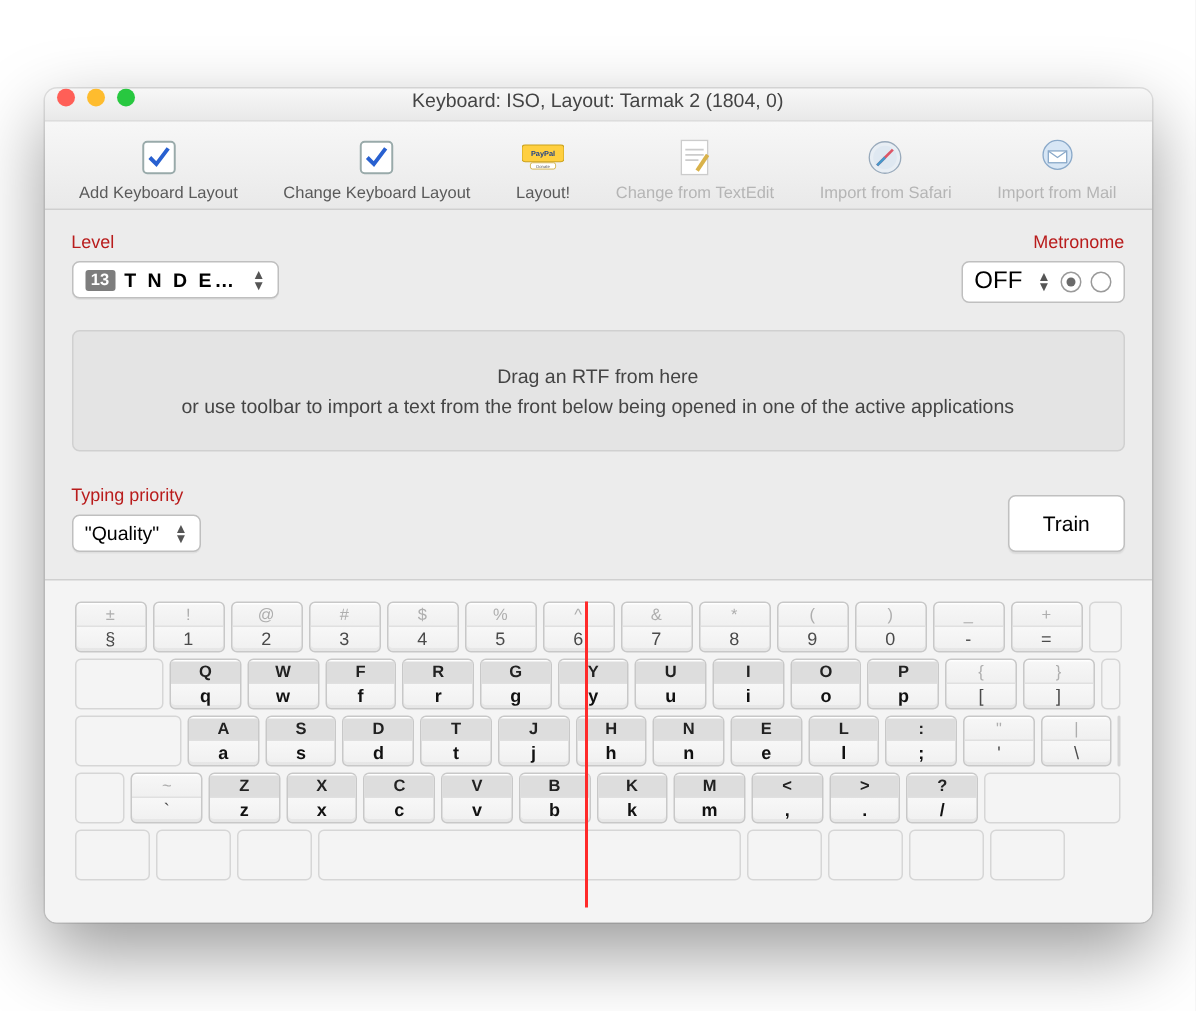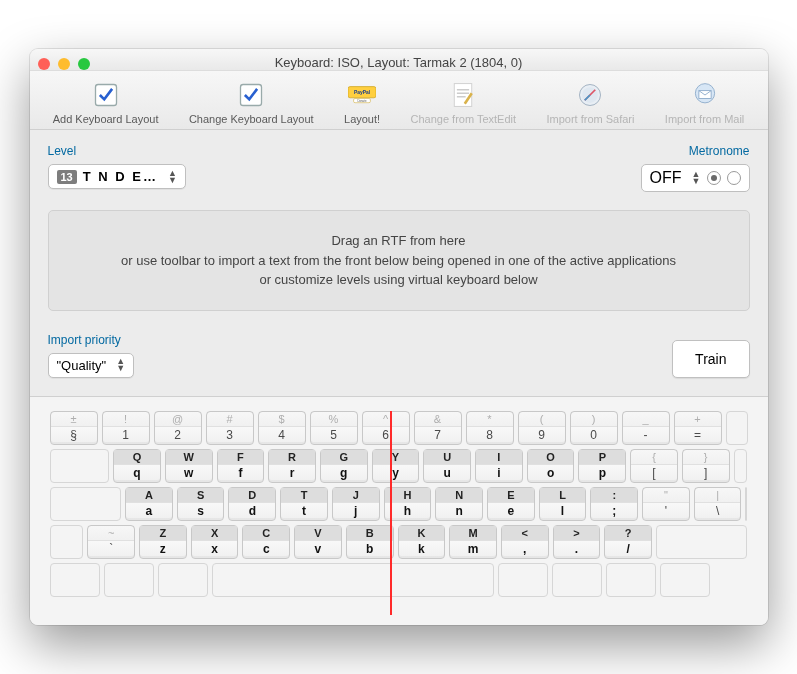--- a/index.html
+++ b/index.html
@@ -5,41 +5,41 @@
 * { box-sizing: border-box; margin: 0; padding: 0; font-family: -apple-system, "Helvetica Neue", Arial, sans-serif; }
 body { background: #fff; width: 797px; height: 674px; display:flex; align-items:center; justify-content:center;}
 .window {
   width: 738px;
   background: #ececec;
   border-radius: 8px;
   box-shadow: 0 20px 50px rgba(0,0,0,0.4), 0 0 0 1px rgba(0,0,0,0.1);
   overflow: hidden;
 }
 .titlebar {
-  height: 22px; display: flex; align-items: flex-end; padding: 0 8px;
+  height: 22px; display: flex; align-items: flex-start; padding: 0 8px;
   background: linear-gradient(#f7f7f7,#e9e9e9);
   border-bottom: 1px solid #ddd;
   position: relative;
 }
 .lights { display: flex; gap: 8px; }
 .light { width: 12px; height: 12px; border-radius: 50%; }
 .red { background: #ff5f57; } .yellow { background: #febc2e; } .green { background: #28c840; }
 .title { position:absolute; left:0; right:0; text-align:center; font-size: 13px; color:#444; }
 .toolbar {
   display: flex; justify-content: space-around; padding: 6px 8px 2px;
   background: linear-gradient(#f7f7f7,#e9e9e9);
   border-bottom: 1px solid #cfcfcf;
 }
 .toolbtn { display:flex; flex-direction:column; align-items:center; gap:2px; font-size:11px; color:#5a5a5a; cursor:pointer; padding:2px 4px;}
 .toolbtn.dim { color:#b5b5b5; }
 .tb-icon { width:32px; height:32px; display:flex; align-items:center; justify-content:center; }
 .tb-icon svg { width:28px; height:28px; }
 .panel { padding: 14px 18px 18px; }
 .row-top { display:flex; justify-content: space-between; align-items:flex-start; }
-.group-label { font-size:12px; color:#0369a1; margin-bottom:6px; }
+.group-label { font-size:12px; color:#b91c1c; margin-bottom:6px; }
 .level-select, .pri-select {
   display: inline-flex; align-items:center; gap:6px; background:#fff; border:1px solid #bfbfbf; border-radius:5px;
   padding: 4px 8px; box-shadow: 0 1px 0 rgba(0,0,0,0.05); font-size:13px; cursor:pointer;
 }
 .lvl-num { background:#7d7d7d; color:#fff; font-size:11px; padding:1px 4px; border-radius:2px; font-weight:600;}
 .lvl-text { letter-spacing:2px; font-weight:600; }
 .stepper { font-size:9px; line-height:7px; color:#555; display:flex; flex-direction:column; margin-left:4px;}
 .metro-wrap { text-align:right; }
 .metro-ctrl { display:flex; align-items:center; gap:6px; background:#fff; border:1px solid #bfbfbf; border-radius:5px; padding:4px 8px;}
 .radio { width:14px; height:14px; border-radius:50%; border:1px solid #9a9a9a; display:inline-block; background:#fff;}
@@ -165,26 +165,25 @@
             </span>
           <span class="radio on"></span>
           <span class="radio"></span>
         </div>
       </div>
     </div>
 
     <div class="drop">
       <div>Drag an RTF from here</div>
       <div>or use toolbar to import a text from the front below being opened in one of the active applications</div>
-      <div>or customize levels using virtual keyboard below</div>
     </div>
 
     <div class="row-bot">
       <div>
-        <div class="group-label">Import priority</div>
+        <div class="group-label">Typing priority</div>
         <div class="pri-select">
           <span>"Quality"</span>
           <span class="stepper">
               <span>▲</span>
               <span>▼</span>
             </span>
         </div>
       </div>
       <button class="train-btn">Train</button>
     </div>

